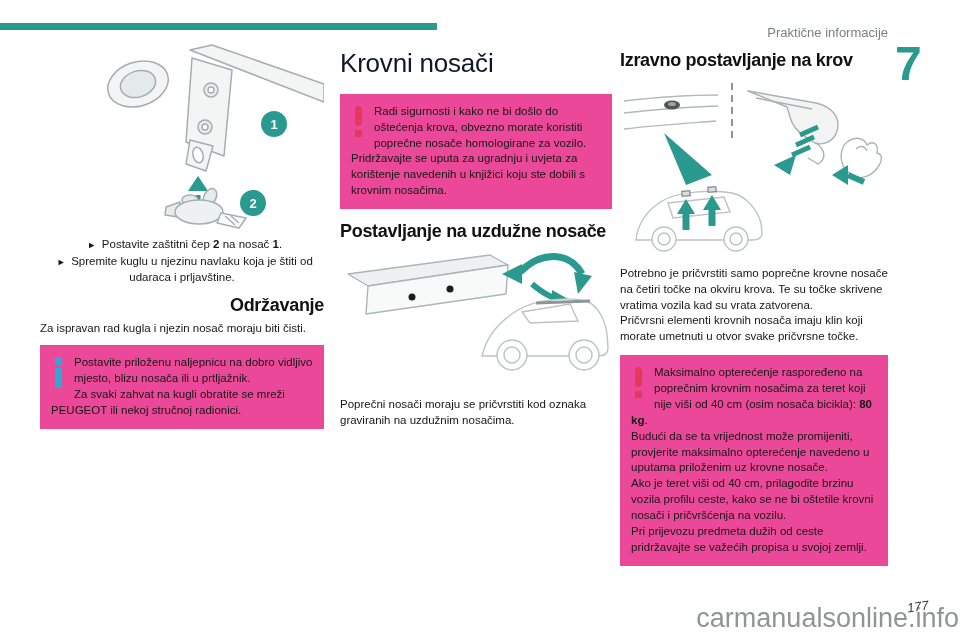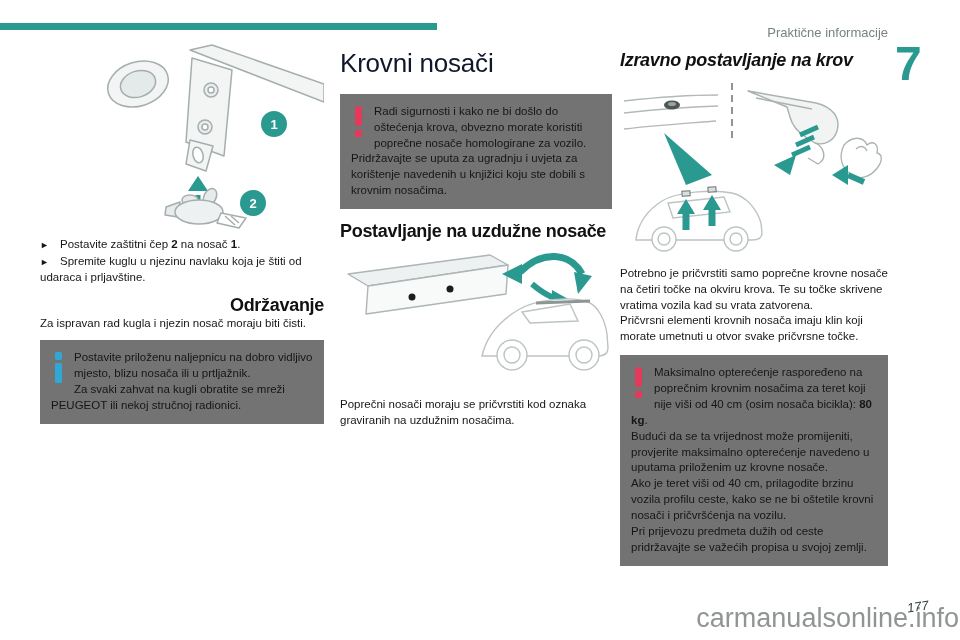--- a/index.html
+++ b/index.html
@@ -16,29 +16,29 @@
   .chapter-num { position:absolute; left:895px; top:40px; font-size:48px; font-weight:bold;
     color:#2a9a90; line-height:1; }
 
   .col { position:absolute; }
   .col1 { left:40px;  top:44px; width:284px; }
   .col2 { left:340px; top:46px; width:272px; }
   .col3 { left:620px; top:50px; width:268px; }
 
   h1.section { font-size:26px; font-weight:normal; color:#0f172a; letter-spacing:-0.2px; }
   h2.sub { font-size:18px; font-weight:bold; color:#111; line-height:1.17; letter-spacing:-0.3px; }
-  h2.nowrap { white-space:nowrap;font-style:italic; }
+  h2.nowrap { white-space:nowrap; }
   .bullets { margin-top:2px; }
-  .bullet { margin-top:1px; }
+  .bullet { margin-top:1px;text-align:center; }
   .marker { display:inline-block; min-width:20px; font-size:9px; color:#161616; }
   .h-odrz { margin-top:10px; font-size:20px;text-align:right; }
-  .paras { }
+  .paras { margin-top:5px; }
   .mt4 { margin-top:4px; } .mt8 { margin-top:8px; } .mt10 { margin-top:10px; } .mt12 { margin-top:12px; }
 
-  .graybox { background:#737373; padding:10px 11px; }
+  .graybox { background:#ec4899; padding:10px 11px; }
   .box-icon { float:left; width:23px; height:35px; padding-top:1px; }
   .caption { margin-top:20px; }
 
   figure { display:block; }
   svg text.callout { font:bold 13px "Liberation Sans",sans-serif; fill:#fff; text-anchor:middle; }
 
   .watermark { position:absolute; right:1px; bottom:3px; font-size:27px; color:#8f9594;
     letter-spacing:0; }
   .page-num { position:absolute; right:31px; bottom:24px; font-size:13px; font-style:italic;
     color:#33413f; transform:rotate(-8deg); z-index:3; }

